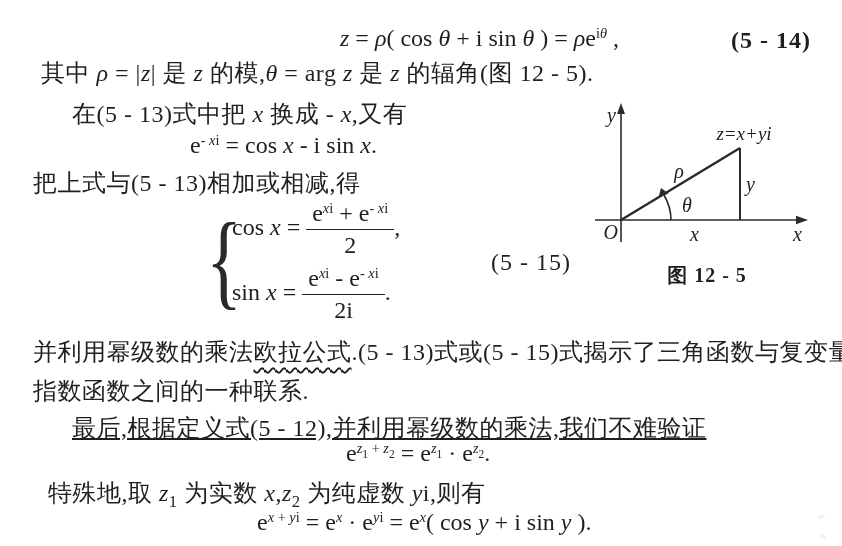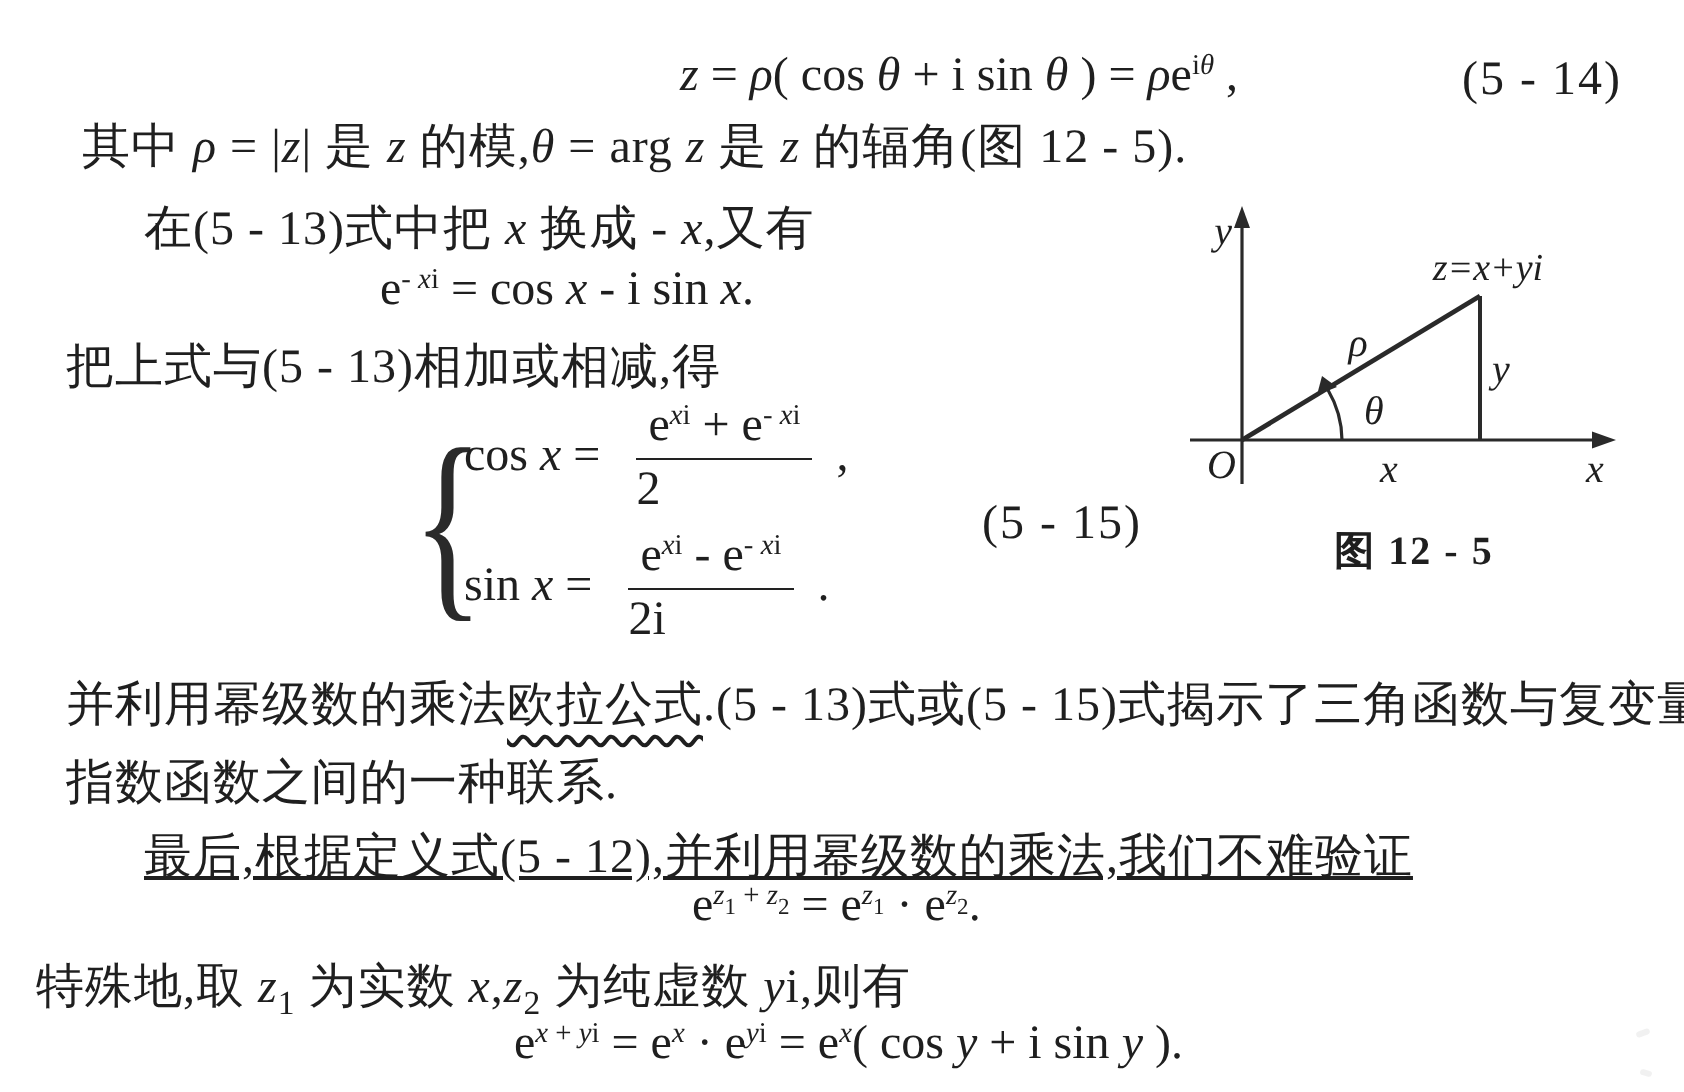--- a/index.html
+++ b/index.html
@@ -12,40 +12,40 @@
     overflow:hidden;
   }
   .abs{position:absolute;white-space:nowrap;}
   .cn{font-size:24px;letter-spacing:0.5px;}
   .math{font-size:24px;}
   .eqlabel{font-size:24px;letter-spacing:1px;}
   .it{font-style:italic;}
   .sup{font-size:60%;position:relative;top:-0.55em;letter-spacing:0;}
   .sub{font-size:70%;position:relative;top:0.35em;}
   .sup .sub{font-size:80%;top:0.45em;}
-  .frac{display:inline-block;vertical-align:middle;margin:0 12px;}
+  .frac{display:inline-block;vertical-align:middle;text-align:center;margin:0 0;}
   .frac .num{display:block;padding:0 6px 2px;border-bottom:1.6px solid #222;}
   .frac .den{display:block;padding-top:2px;}
   .wavy{text-decoration:underline;text-decoration-style:wavy;text-decoration-thickness:1.5px;text-underline-offset:7px;}
   .brace{
     font-size:100px;font-weight:300;line-height:114px;
     transform:scale(0.75,1.05);transform-origin:top left;
     color:#2a2a2a;
   }
   .figtext{font-style:italic;font-size:20px;fill:#1f1f1f;}
   .figcap{font-weight:bold;font-size:20px;fill:#1f1f1f;letter-spacing:1px;}
   .artifact{position:absolute;background:#e6e6e6;opacity:.55;border-radius:2px;}
 </style>
 </head>
 <body>
 
 <div class="page">
 
   <div class="abs math" style="left:292px;top:25px;margin-left:48px;"><span class="it">z</span><span> = </span><span class="it">ρ</span><span>( cos </span><span class="it">θ</span><span> + i sin </span><span class="it">θ</span><span> ) = </span><span class="it">ρ</span><span>e</span><span class="sup"><span>i</span><span class="it">θ</span></span><span> ,</span></div>
-  <div class="abs eqlabel" style="left:731px;top:27px;">(5 - 14)</div>
+  <div class="abs eqlabel" style="left:731px;top:27px;font-weight:bold;">(5 - 14)</div>
 
   <div class="abs cn" style="left:41px;top:57px;"><span>其中 </span><span class="it">ρ</span><span> = |</span><span class="it">z</span><span>| 是 </span><span class="it">z</span><span> 的模,</span><span class="it">θ</span><span> = arg </span><span class="it">z</span><span> 是 </span><span class="it">z</span><span> 的辐角(图 12 - 5).</span></div>
 
   <div class="abs cn" style="left:72px;top:98px;"><span>在(5 - 13)式中把 </span><span class="it">x</span><span> 换成 - </span><span class="it">x</span><span>,又有</span></div>
 
   <div class="abs math" style="left:190px;top:132px;text-align:center;"><span>e</span><span class="sup"><span>- </span><span class="it">x</span><span>i</span></span><span> = cos </span><span class="it">x</span><span> - i sin </span><span class="it">x</span><span>.</span></div>
 
   <div class="abs cn" style="left:33px;top:167px;">把上式与(5 - 13)相加或相减,得</div>
 
   <div class="abs brace" style="left:206px;top:202px;">{</div>
@@ -79,20 +79,20 @@
     <text class="figcap" x="119" y="182" text-anchor="middle">图 12 - 5</text>
   </svg>
 
   <div class="abs cn" style="left:33px;top:336px;"><span>并利用幂级数的乘法</span><span class="wavy">欧拉公式</span><span>.(5 - 13)式或(5 - 15)式揭示了三角函数与复变量</span></div>
   <div class="abs cn" style="left:33px;top:375px;">指数函数之间的一种联系.</div>
 
   <div class="abs cn" style="left:72px;top:412px;text-decoration:underline;">最后,根据定义式(5 - 12),并利用幂级数的乘法,我们不难验证</div>
 
   <div class="abs math" style="left:346px;top:440px;"><span>e</span><span class="sup"><span class="it">z</span><span class="sub"><span>1</span></span><span> + </span><span class="it">z</span><span class="sub"><span>2</span></span></span><span> = e</span><span class="sup"><span class="it">z</span><span class="sub"><span>1</span></span></span><span> · e</span><span class="sup"><span class="it">z</span><span class="sub"><span>2</span></span></span><span>.</span></div>
 
-  <div class="abs cn" style="left:18px;top:477px;text-align:right;"><span>特殊地,取 </span><span class="it">z</span><span class="sub"><span>1</span></span><span> 为实数 </span><span class="it">x</span><span>,</span><span class="it">z</span><span class="sub"><span>2</span></span><span> 为纯虚数 </span><span class="it">y</span><span>i,则有</span></div>
+  <div class="abs cn" style="left:48px;top:477px;text-align:right;"><span>特殊地,取 </span><span class="it">z</span><span class="sub"><span>1</span></span><span> 为实数 </span><span class="it">x</span><span>,</span><span class="it">z</span><span class="sub"><span>2</span></span><span> 为纯虚数 </span><span class="it">y</span><span>i,则有</span></div>
 
   <div class="abs math" style="left:257px;top:509px;"><span>e</span><span class="sup"><span class="it">x</span><span> + </span><span class="it">y</span><span>i</span></span><span> = e</span><span class="sup"><span class="it">x</span></span><span> · e</span><span class="sup"><span class="it">y</span><span>i</span></span><span> = e</span><span class="sup"><span class="it">x</span></span><span>( cos </span><span class="it">y</span><span> + i sin </span><span class="it">y</span><span> ).</span></div>
 
   <div class="artifact" style="left:818px;top:515px;width:7px;height:3px;transform:rotate(-20deg);"></div>
   <div class="artifact" style="left:820px;top:535px;width:6px;height:3px;transform:rotate(15deg);"></div>
 
 </div>
 
 </body></html>

